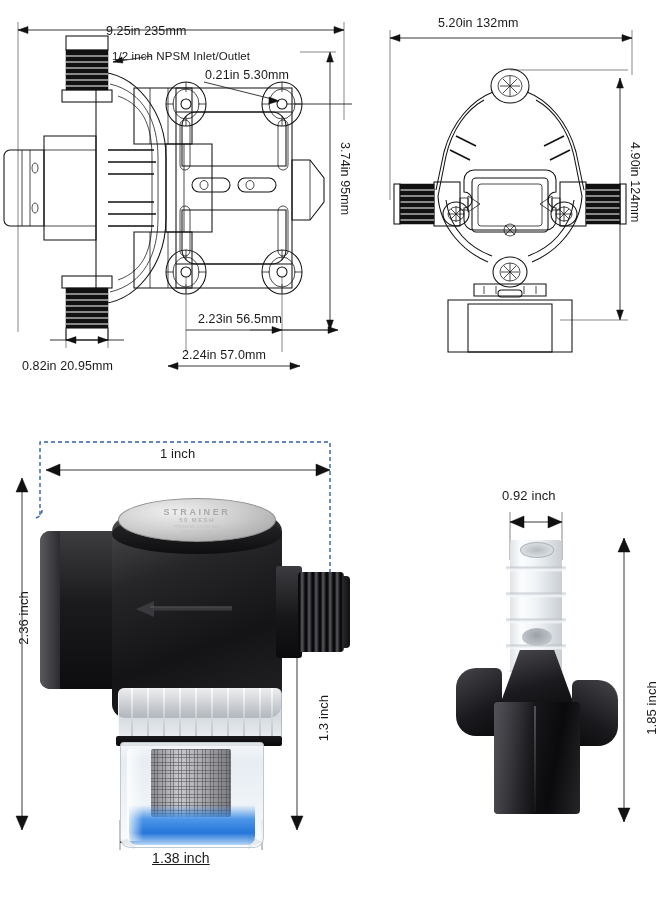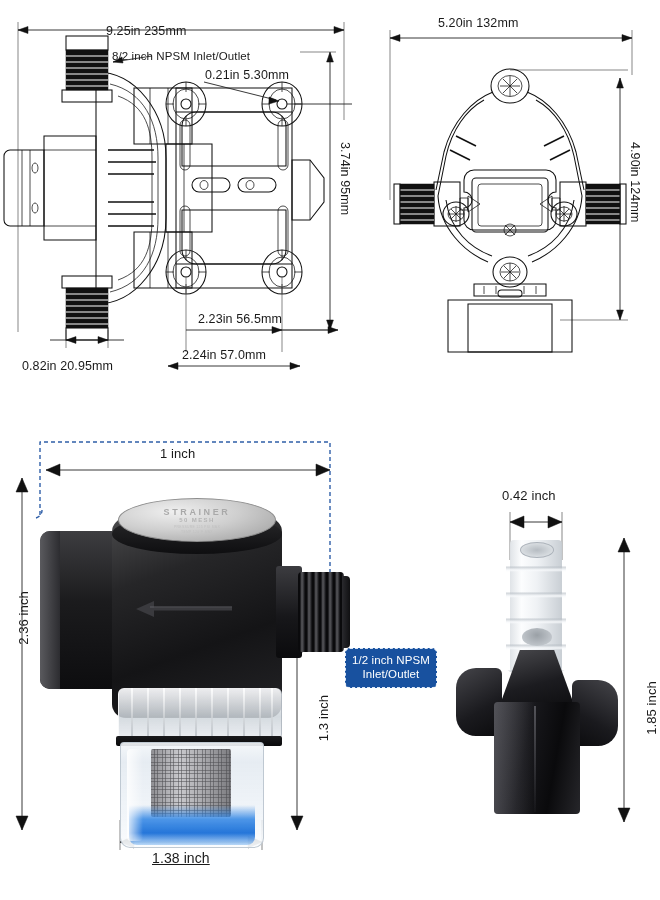--- a/index.html
+++ b/index.html
@@ -308,21 +308,21 @@
 
       <g>
         <line class="dimln" x1="168" y1="366" x2="300" y2="366"></line>
         <polygon class="fillblk" points="168,366 178,362.6 178,369.4"></polygon>
         <polygon class="fillblk" points="300,366 290,362.6 290,369.4"></polygon>
       </g>
     </svg>
 
     <div class="dim" style="left:106px;top:8px;margin-top:16px;">9.25in   235mm</div>
 
-    <div class="dim small" style="left:112px;top:50px;">8/2 inch NPSM Inlet/Outlet</div>
+    <div class="dim small" style="left:112px;top:50px;">1/2 inch NPSM Inlet/Outlet</div>
 
     <div class="dim" style="left:205px;top:68px;">0.21in  5.30mm</div>
 
     <div class="dim vert" style="left:352px;top:142px;transform:rotate(90deg);">3.74in   95mm</div>
 
     <div class="dim" style="left:22px;top:345px;margin-top:14px;">0.82in   20.95mm</div>
 
     <div class="dim" style="left:198px;top:312px;">2.23in   56.5mm</div>
 
     <div class="dim" style="left:182px;top:348px;">2.24in   57.0mm</div>
@@ -526,24 +526,20 @@
     </div>
 
     <div class="dim" style="left:160px;top:36px;font-size:13px;">1 inch</div>
 
     <div class="dim vert" style="left:16px;top:208px;transform:rotate(-90deg) translate(-50%,0);transform-origin:0 0;font-size:13px;">2.36 inch</div>
 
     <div class="dim vert" style="left:316px;top:308px;transform:rotate(-90deg) translate(-50%,0);transform-origin:0 0;font-size:13px;">1.3 inch</div>
 
     <div class="dim" style="left:152px;top:440px;font-size:14px;text-decoration:underline;">1.38 inch</div>
 
-    <div class="callout" style="left:345px;top:238px;width:92px;height:40px;">
-      <span>1/2 inch NPSM</span><br>
-      <span>Inlet/Outlet</span>
-    </div>
   </div>
 
   <div class="panel" style="left:440px;top:450px;width:220px;height:450px;">
 
     <svg width="220" height="450" viewBox="0 0 220 450" style="position:absolute;left:0;top:0;">
 
       <g>
         <line class="extln" x1="70" y1="62" x2="70" y2="110"></line>
         <line class="extln" x1="122" y1="62" x2="122" y2="110"></line>
         <line class="dimln" x1="70" y1="72" x2="122" y2="72"></line>
@@ -599,18 +595,18 @@
       <div style="position:absolute;left:54px;top:252px;width:86px;height:112px;
                   background:linear-gradient(100deg,#3e3e43 0%,#18181c 38%,#0a0a0c 68%,#26262a 100%);
                   border-radius:4px;"></div>
       <div style="position:absolute;left:54px;top:252px;width:42px;height:112px;
                   background:linear-gradient(90deg,rgba(120,120,128,.35),rgba(0,0,0,0));
                   border-radius:4px 0 0 4px;"></div>
       <div style="position:absolute;left:94px;top:256px;width:2px;height:106px;
                   background:linear-gradient(180deg,rgba(140,140,148,.5),rgba(40,40,44,.2));"></div>
     </div>
 
-    <div class="dim" style="left:62px;top:38px;font-size:13px;">0.42 inch</div>
+    <div class="dim" style="left:62px;top:38px;font-size:13px;">0.92 inch</div>
 
     <div class="dim vert" style="left:204px;top:258px;transform:rotate(-90deg) translate(-50%,0);transform-origin:0 0;font-size:13px;">1.85 inch</div>
   </div>
 
 </div>
 
 </body></html>

